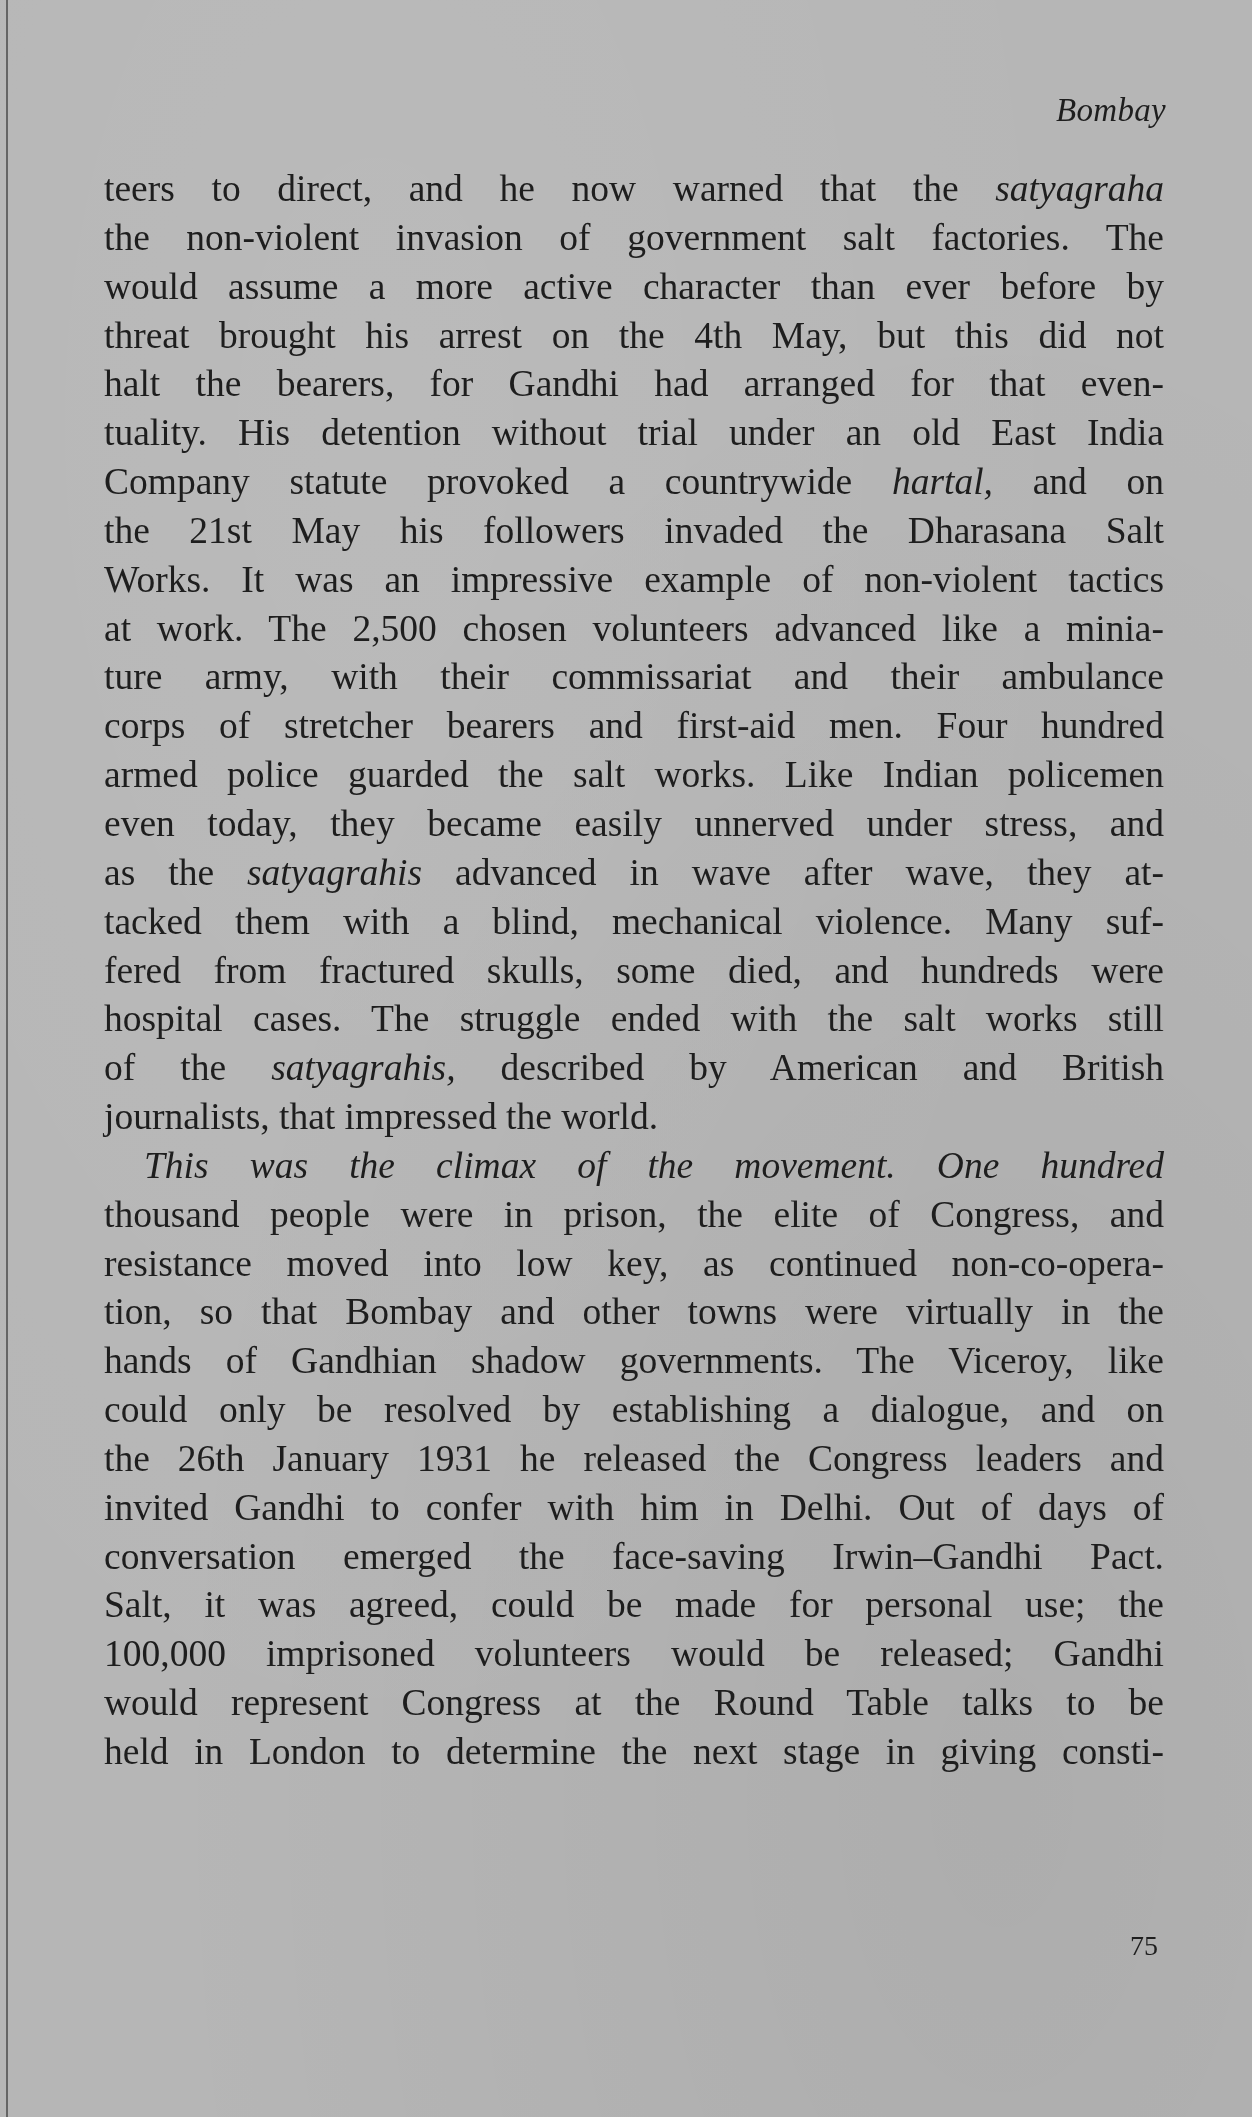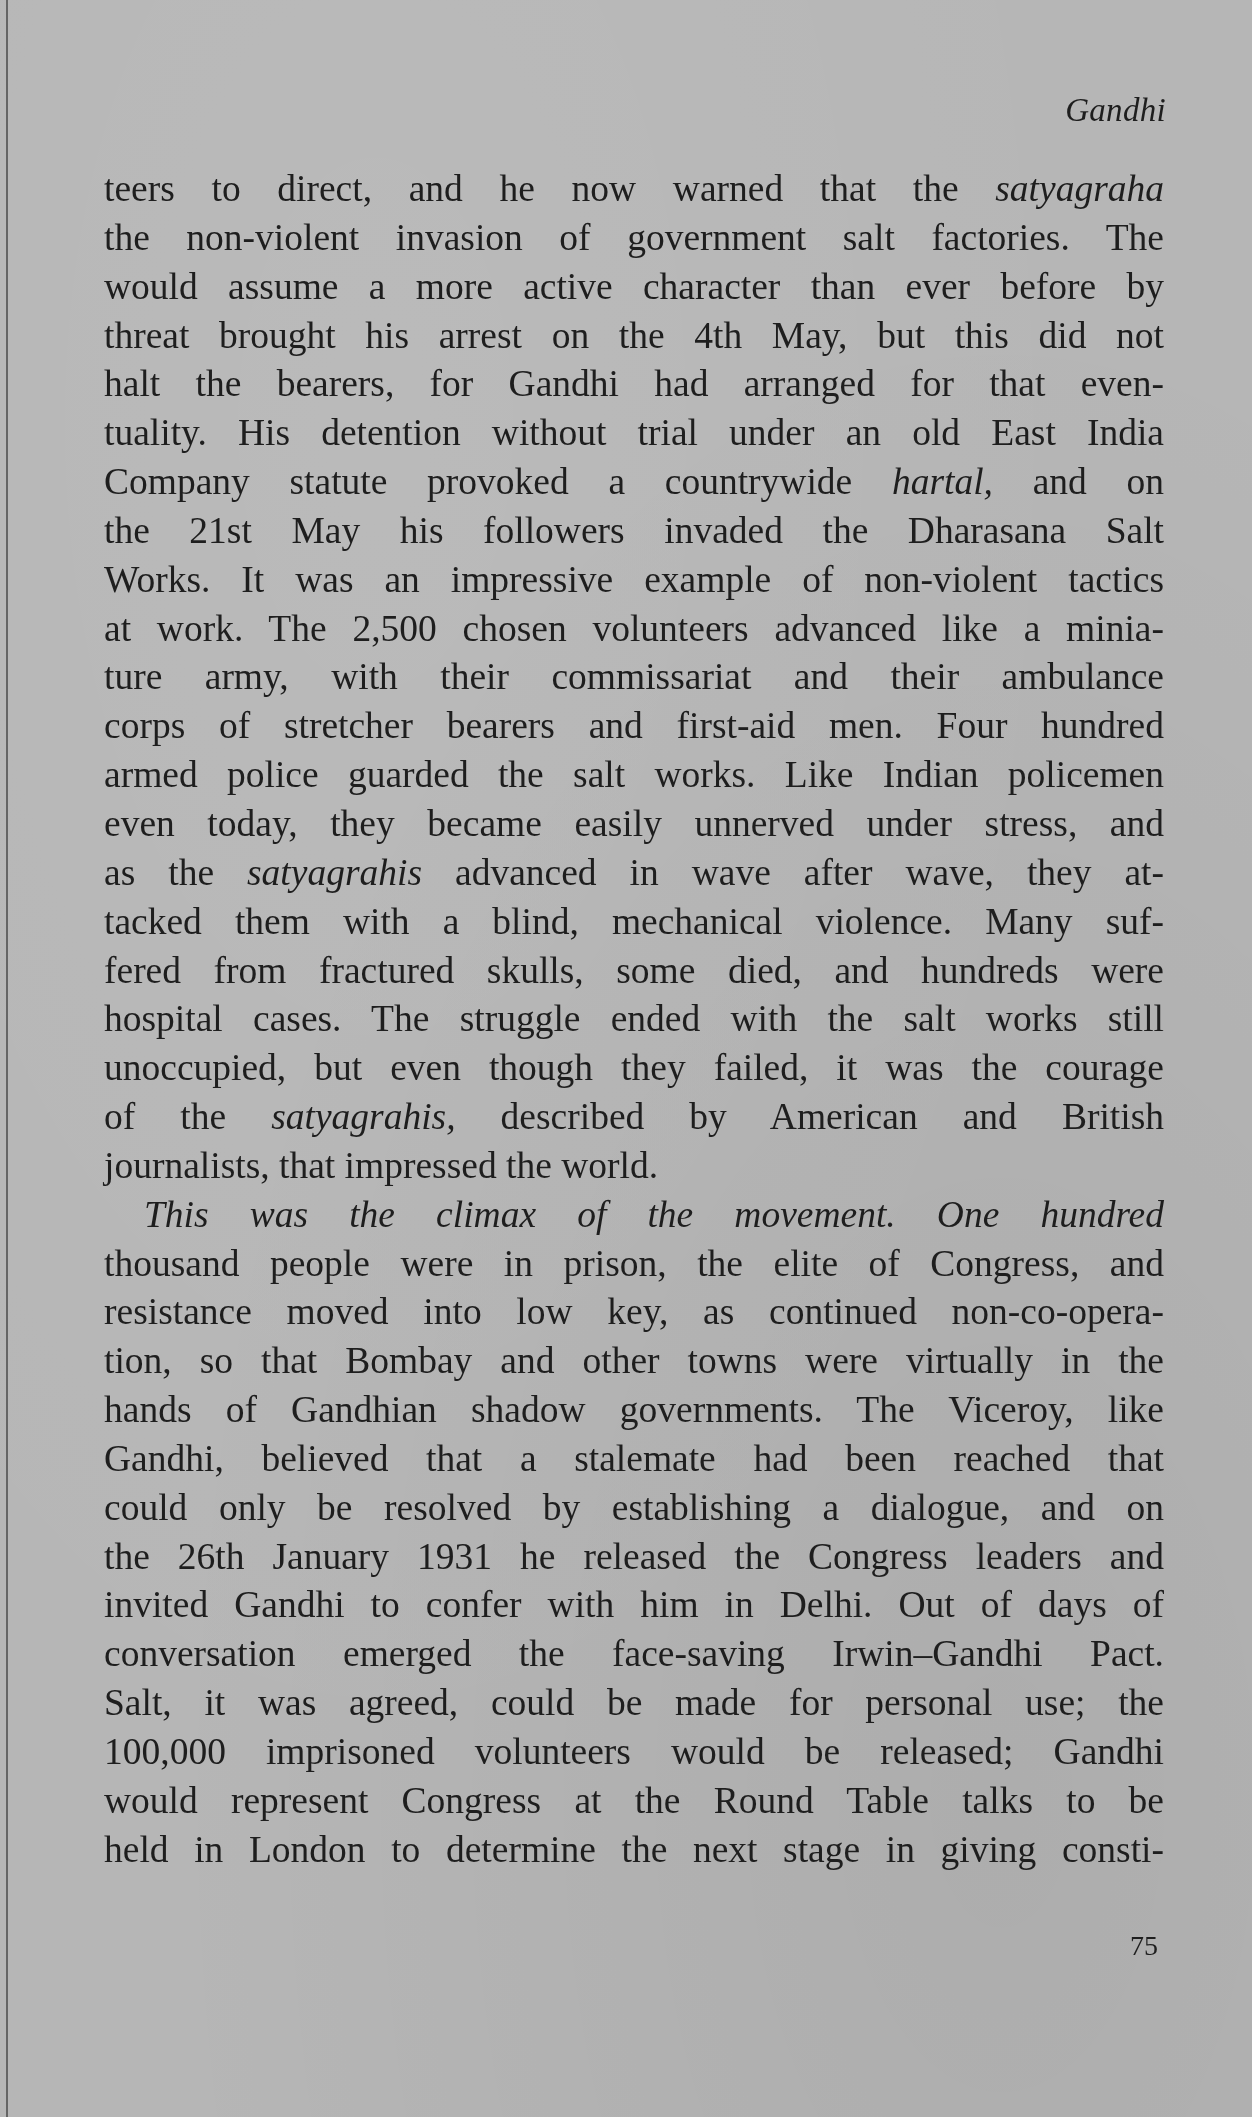--- a/index.html
+++ b/index.html
@@ -69,21 +69,21 @@
     right: 94px;
     font-size: 28px;
   }
 </style>
 </head>
 <body>
 
 <div class="page">
   <div class="gutter-line"></div>
 
-  <div class="running-head">Gandhi</div>
+  <div class="running-head">Bombay</div>
 
   <div class="body-text" id="body-text">
       <div>
         <span class="line"><span>teers to direct, and he now warned that the </span><i>satyagraha</i></span>
         <span class="line"><span>the non-violent invasion of government salt factories. The</span></span>
         <span class="line"><span>would assume a more active character than ever before by</span></span>
         <span class="line"><span>threat brought his arrest on the 4th May, but this did not</span></span>
         <span class="line"><span>halt the bearers, for Gandhi had arranged for that even-</span></span>
         <span class="line"><span>tuality. His detention without trial under an old East India</span></span>
         <span class="line"><span>Company statute provoked a countrywide </span><i>hartal,</i><span> and on</span></span>
@@ -91,31 +91,29 @@
         <span class="line"><span>Works. It was an impressive example of non-violent tactics</span></span>
         <span class="line"><span>at work. The 2,500 chosen volunteers advanced like a minia-</span></span>
         <span class="line"><span>ture army, with their commissariat and their ambulance</span></span>
         <span class="line"><span>corps of stretcher bearers and first-aid men. Four hundred</span></span>
         <span class="line"><span>armed police guarded the salt works. Like Indian policemen</span></span>
         <span class="line"><span>even today, they became easily unnerved under stress, and</span></span>
         <span class="line"><span>as the </span><i>satyagrahis</i><span> advanced in wave after wave, they at-</span></span>
         <span class="line"><span>tacked them with a blind, mechanical violence. Many suf-</span></span>
         <span class="line"><span>fered from fractured skulls, some died, and hundreds were</span></span>
         <span class="line"><span>hospital cases. The struggle ended with the salt works still</span></span>
-        <span class="line"><span>unoccupied, but even though they failed, it was the courage</span></span>
         <span class="line"><span>of the </span><i>satyagrahis,</i><span> described by American and British</span></span>
         <span class="line last"><span>journalists, that impressed the world.</span></span>
       </div>
       <div>
         <span class="line indent"><span>This was the climax of the movement. One hundred</span></span>
         <span class="line"><span>thousand people were in prison, the elite of Congress, and</span></span>
         <span class="line"><span>resistance moved into low key, as continued non-co-opera-</span></span>
         <span class="line"><span>tion, so that Bombay and other towns were virtually in the</span></span>
         <span class="line"><span>hands of Gandhian shadow governments. The Viceroy, like</span></span>
-        <span class="line"><span>Gandhi, believed that a stalemate had been reached that</span></span>
         <span class="line"><span>could only be resolved by establishing a dialogue, and on</span></span>
         <span class="line"><span>the 26th January 1931 he released the Congress leaders and</span></span>
         <span class="line"><span>invited Gandhi to confer with him in Delhi. Out of days of</span></span>
         <span class="line"><span>conversation emerged the face-saving Irwin–Gandhi Pact.</span></span>
         <span class="line"><span>Salt, it was agreed, could be made for personal use; the</span></span>
         <span class="line"><span>100,000 imprisoned volunteers would be released; Gandhi</span></span>
         <span class="line"><span>would represent Congress at the Round Table talks to be</span></span>
         <span class="line"><span>held in London to determine the next stage in giving consti-</span></span>
       </div>
     </div>

